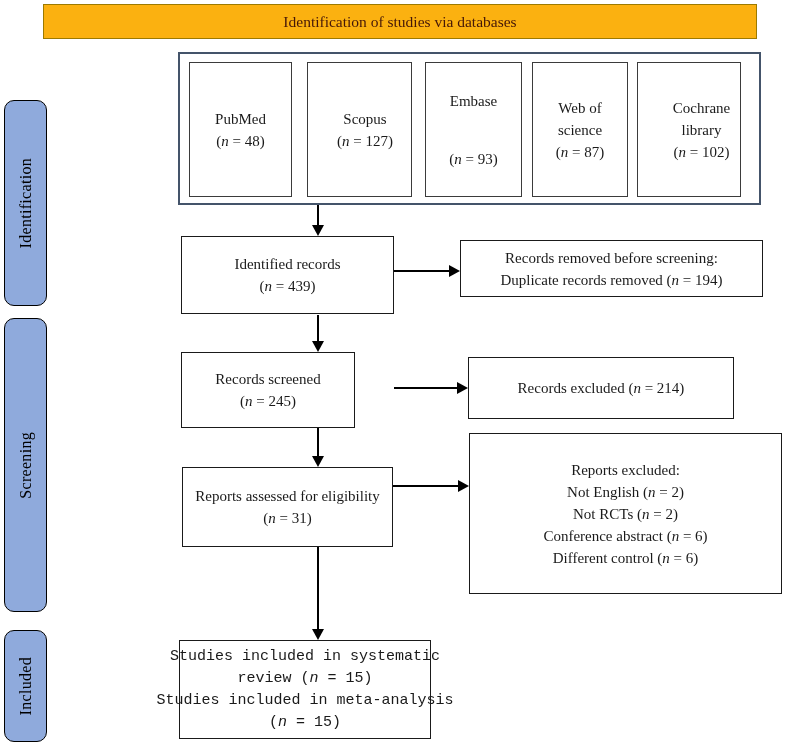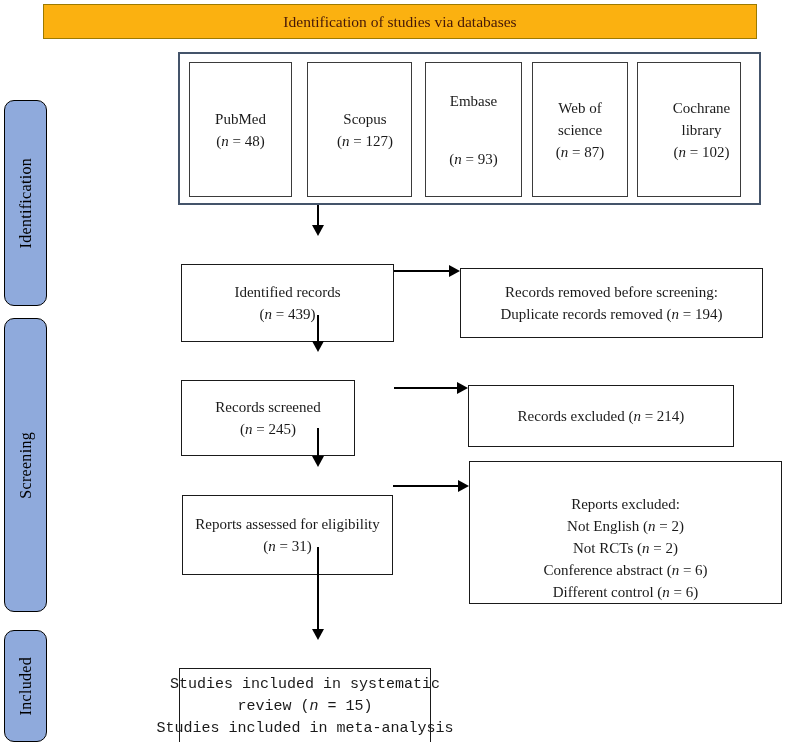--- a/index.html
+++ b/index.html
@@ -31,21 +31,21 @@
     border:2px solid var(--container-border);background:#fff;box-sizing:border-box;
   }
   .db-box{
     position:absolute;top:62px;height:135px;border:1.5px solid #3b3b3b;background:#fff;
     box-sizing:border-box;display:flex;flex-direction:column;align-items:center;justify-content:center;
     text-align:center;font-size:15px;line-height:22px;padding:0 4px;
   }
   .node{
     position:absolute;border:1.5px solid var(--box-border);background:#fff;box-sizing:border-box;
     display:flex;flex-direction:column;align-items:center;justify-content:center;
-    text-align:center;font-size:15px;line-height:22px;margin-top:28px;
+    text-align:center;font-size:15px;line-height:22px;
   }
   .node .line{white-space:nowrap;}
   .varrow{position:absolute;width:2px;background:var(--arrow);}
   .varrow::after{
     content:"";position:absolute;left:-5px;bottom:-11px;width:0;height:0;
     border-left:6px solid transparent;border-right:6px solid transparent;
     border-top:11px solid var(--arrow);
   }
   .harrow{position:absolute;height:2px;background:var(--arrow);}
   .harrow::after{
@@ -111,30 +111,30 @@
     <div class="line"><span>(</span><i>n</i><span> = 31)</span></div>
   </div>
 
   <div class="node" style="left:179px;top:640px;width:252px;height:99px;font-family:Liberation Mono, monospace;">
     <div class="line"><span>Studies included in systematic</span></div>
     <div class="line"><span>review (</span><i>n</i><span> = 15)</span></div>
     <div class="line"><span>Studies included in meta-analysis</span></div>
     <div class="line"><span>(</span><i>n</i><span> = 15)</span></div>
   </div>
 
-  <div class="node" style="left:460px;top:240px;width:303px;height:70px;">
+  <div class="node" style="left:460px;top:240px;width:303px;height:57px;">
     <div class="line"><span>Records removed before screening:</span></div>
     <div class="line"><span>Duplicate records removed (</span><i>n</i><span> = 194)</span></div>
   </div>
 
   <div class="node" style="left:468px;top:357px;width:266px;height:62px;">
     <div class="line"><span>Records excluded (</span><i>n</i><span> = 214)</span></div>
   </div>
 
-  <div class="node" style="left:469px;top:433px;width:313px;height:143px;justify-content:flex-end;">
+  <div class="node" style="left:469px;top:433px;width:313px;height:161px;">
     <div class="line"><span>Reports excluded:</span></div>
     <div class="line"><span>Not English (</span><i>n</i><span> = 2)</span></div>
     <div class="line"><span>Not RCTs (</span><i>n</i><span> = 2)</span></div>
     <div class="line"><span>Conference abstract (</span><i>n</i><span> = 6)</span></div>
     <div class="line"><span>Different control (</span><i>n</i><span> = 6)</span></div>
   </div>
 
   <div class="varrow" style="left:317px;top:205px;height:20px;"></div>
   <div class="varrow" style="left:317px;top:315px;height:26px;"></div>
   <div class="varrow" style="left:317px;top:428px;height:28px;"></div>

